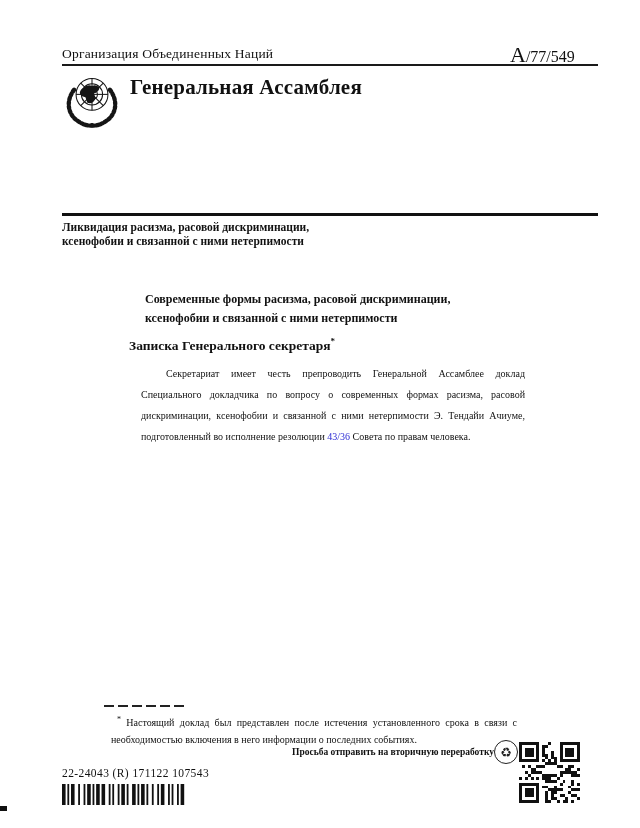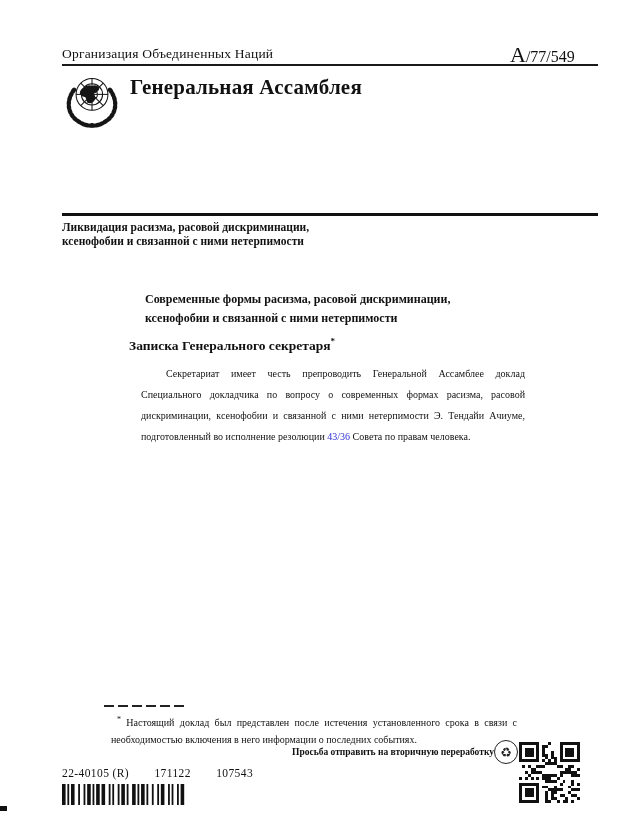--- a/index.html
+++ b/index.html
@@ -77,21 +77,21 @@
     width: 406px; font-size: 10px; line-height: 17px;
     text-align: justify; text-indent: 6px;
   }
   .footnote sup { font-size: 8px; }
   
   .footer-code {
     position: absolute; left: 62px; top: 767px;
     font-size: 11.5px; letter-spacing: 0.4px;
   }
   .footer-code span { display: inline-block; }
-  .footer-code .gap { margin-left: 22px; }
+  .footer-code .gap { }
   .barcode {
     position: absolute; left: 62px; top: 784px;
     width: 124px; height: 21px;
   }
   .recycle-row {
     position: absolute; left: 290px; top: 740px; width: 228px;
     display: flex; align-items: center; justify-content: flex-end; gap: 0;
   }
   .recycle-text {
     font-size: 9.5px; font-weight: bold; white-space: nowrap;
@@ -153,21 +153,21 @@
   </div>
 
   <div class="doc-subtitle"><span>Записка Генерального секретаря</span><sup>*</sup></div>
 
   <p class="body-paragraph"><span>Секретариат имеет честь препроводить Генеральной Ассамблее доклад Специального докладчика по вопросу о современных формах расизма, расовой дискриминации, ксенофобии и связанной с ними нетерпимости Э. Тендайи Ачиуме, подготовленный во исполнение резолюции </span><a class="res-link" id="res-link" style="color: rgb(43, 43, 212);">43/36</a><span> Совета по правам человека.</span></p>
 
   <div class="footnote-sep"></div>
   <p class="footnote"><sup>*</sup><span> Настоящий доклад был представлен после истечения установленного срока в связи с необходимостью включения в него информации о последних событиях.</span></p>
 
   <div class="footer-code">
-    <span>22-40105 (R)</span>
+    <span>22-24043 (R)</span>
     <span class="gap">171122</span>
     <span class="gap">107543</span>
   </div>
 
   <div class="barcode">
     <svg id="barcode-svg" width="124" height="21" preserveAspectRatio="none">
         <rect x="0.00" y="0" width="3.59" height="21" fill="#111"></rect>
         <rect x="5.39" y="0" width="1.80" height="21" fill="#111"></rect>
         <rect x="8.99" y="0" width="3.59" height="21" fill="#111"></rect>
         <rect x="16.17" y="0" width="1.80" height="21" fill="#111"></rect>

